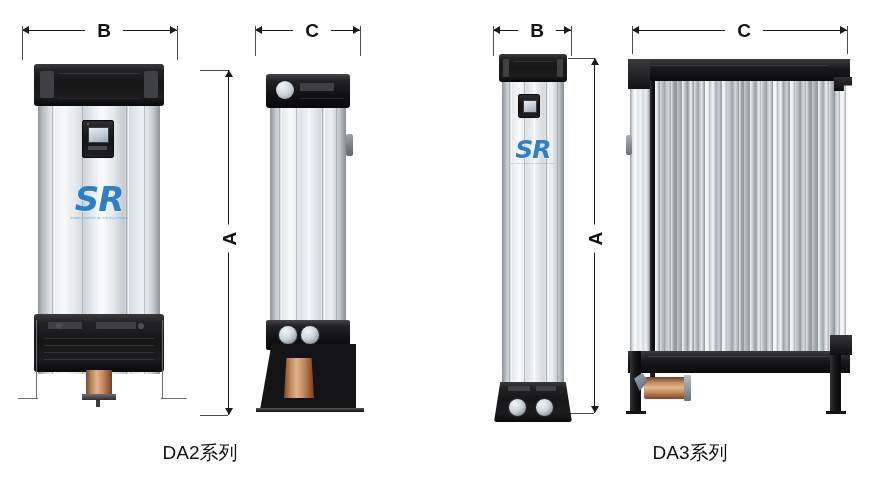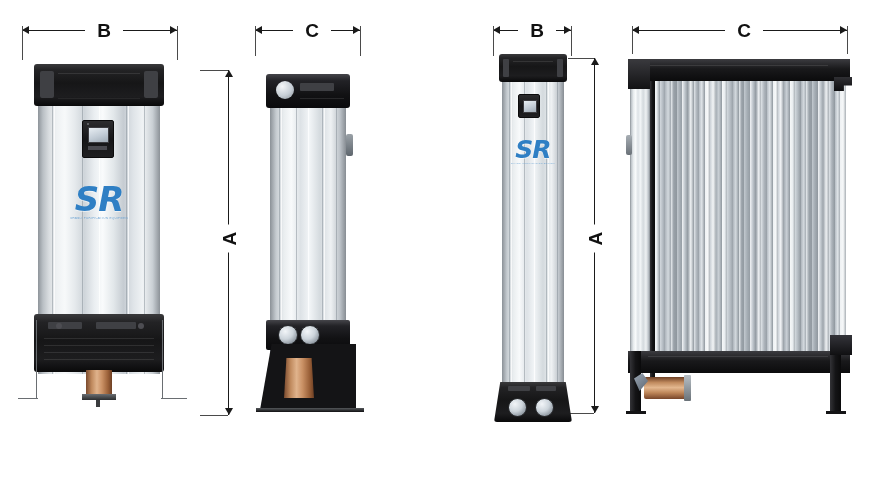--- a/index.html
+++ b/index.html
@@ -222,20 +222,21 @@
     <div style="position:absolute;left:2px;top:272px;width:96px;height:66px;">
       <div class="stand" style="left:0;top:0;width:96px;height:66px;
                   clip-path:polygon(12% 0%, 100% 0%, 100% 100%, 0% 100%);"></div>
       <div class="copper" style="left:24px;top:14px;width:30px;height:40px;
                   clip-path:polygon(8% 0%, 92% 0%, 100% 100%, 0% 100%);"></div>
     </div>
     <div style="position:absolute;left:-2px;top:336px;width:108px;height:4px;
                 background:linear-gradient(180deg,#55585b,#101012);"></div>
   </div>
 
+  <div class="caption" style="left:90px;top:440px;width:220px;">DA2系列</div>
 
   <div>
     <div class="dim-h" style="left:493px;top:30px;width:78px;"></div>
     <div class="tick-l" style="left:493px;top:26px;"></div>
     <div class="tick-r" style="left:564px;top:26px;"></div>
     <div class="ext-v" style="left:493px;top:26px;height:30px;"></div>
     <div class="ext-v" style="left:571px;top:26px;height:30px;"></div>
     <div class="dim-label h" style="left:518px;top:21px;width:28px;">B</div>
   </div>
 
@@ -361,14 +362,15 @@
     <div style="position:absolute;left:58px;top:320px;width:7px;height:26px;
                 background:linear-gradient(180deg,#b9c0c6,#6a7278);border-radius:1px;"></div>
     <div style="position:absolute;left:8px;top:318px;width:14px;height:18px;
                 background:linear-gradient(135deg,#9aa6b4,#5b6672);
                 clip-path:polygon(0% 30%,60% 0%,100% 45%,40% 100%);"></div>
 
     <div style="position:absolute;left:0px;top:356px;width:20px;height:3px;background:#141416;"></div>
     <div style="position:absolute;left:200px;top:356px;width:20px;height:3px;background:#141416;"></div>
   </div>
 
+  <div class="caption" style="left:580px;top:440px;width:220px;">DA3系列</div>
 
 </div>
 
 </body></html>

